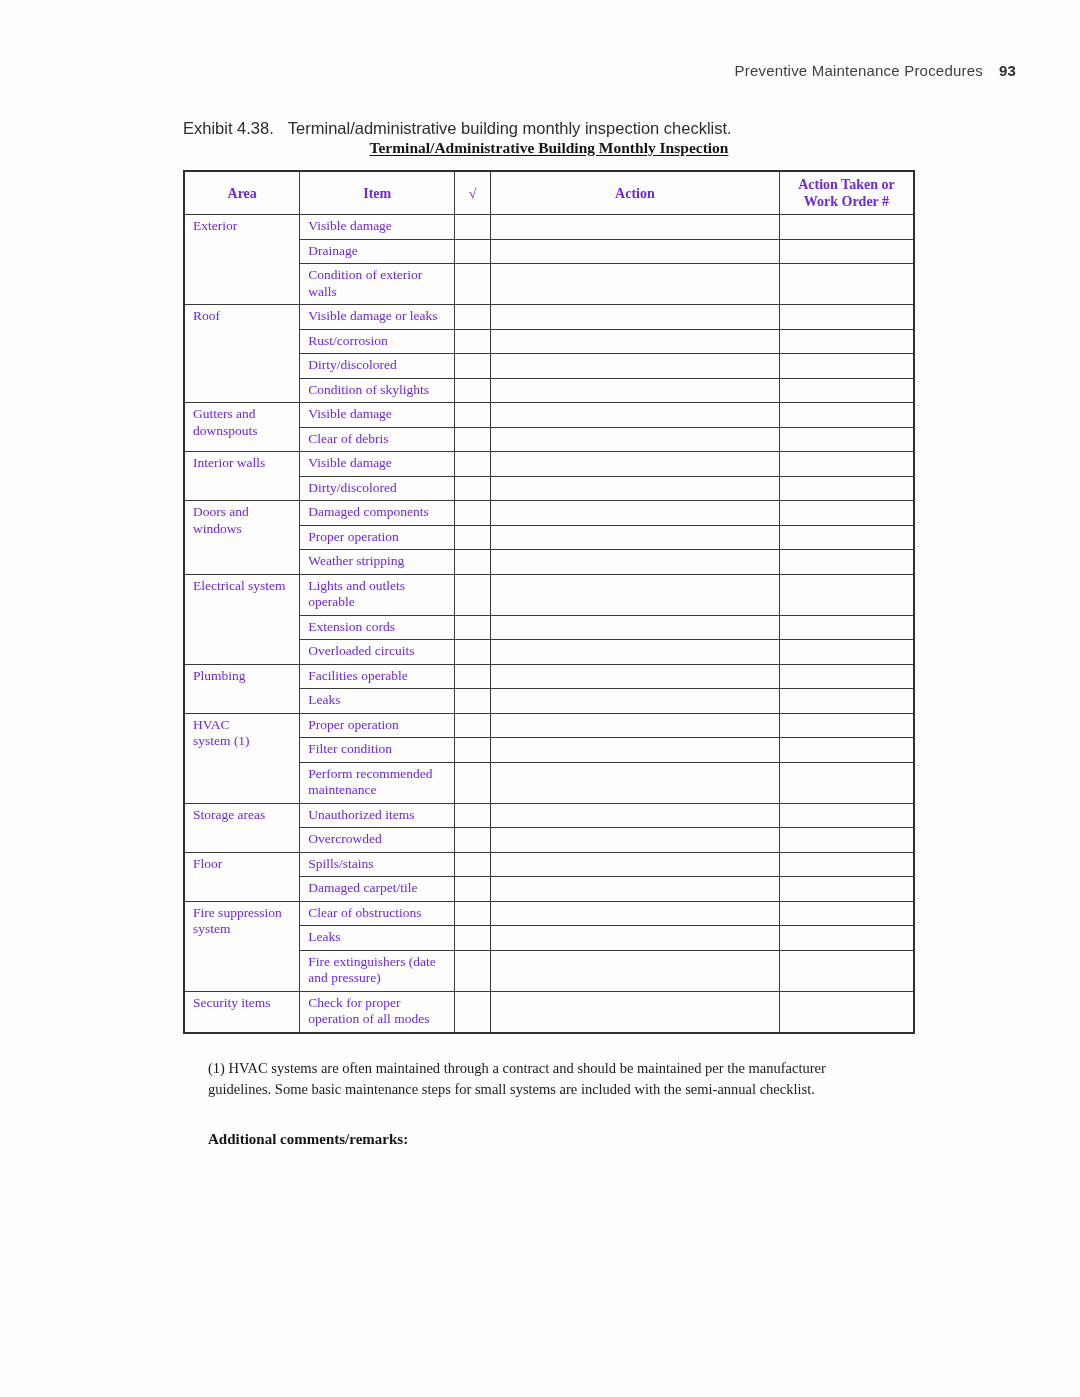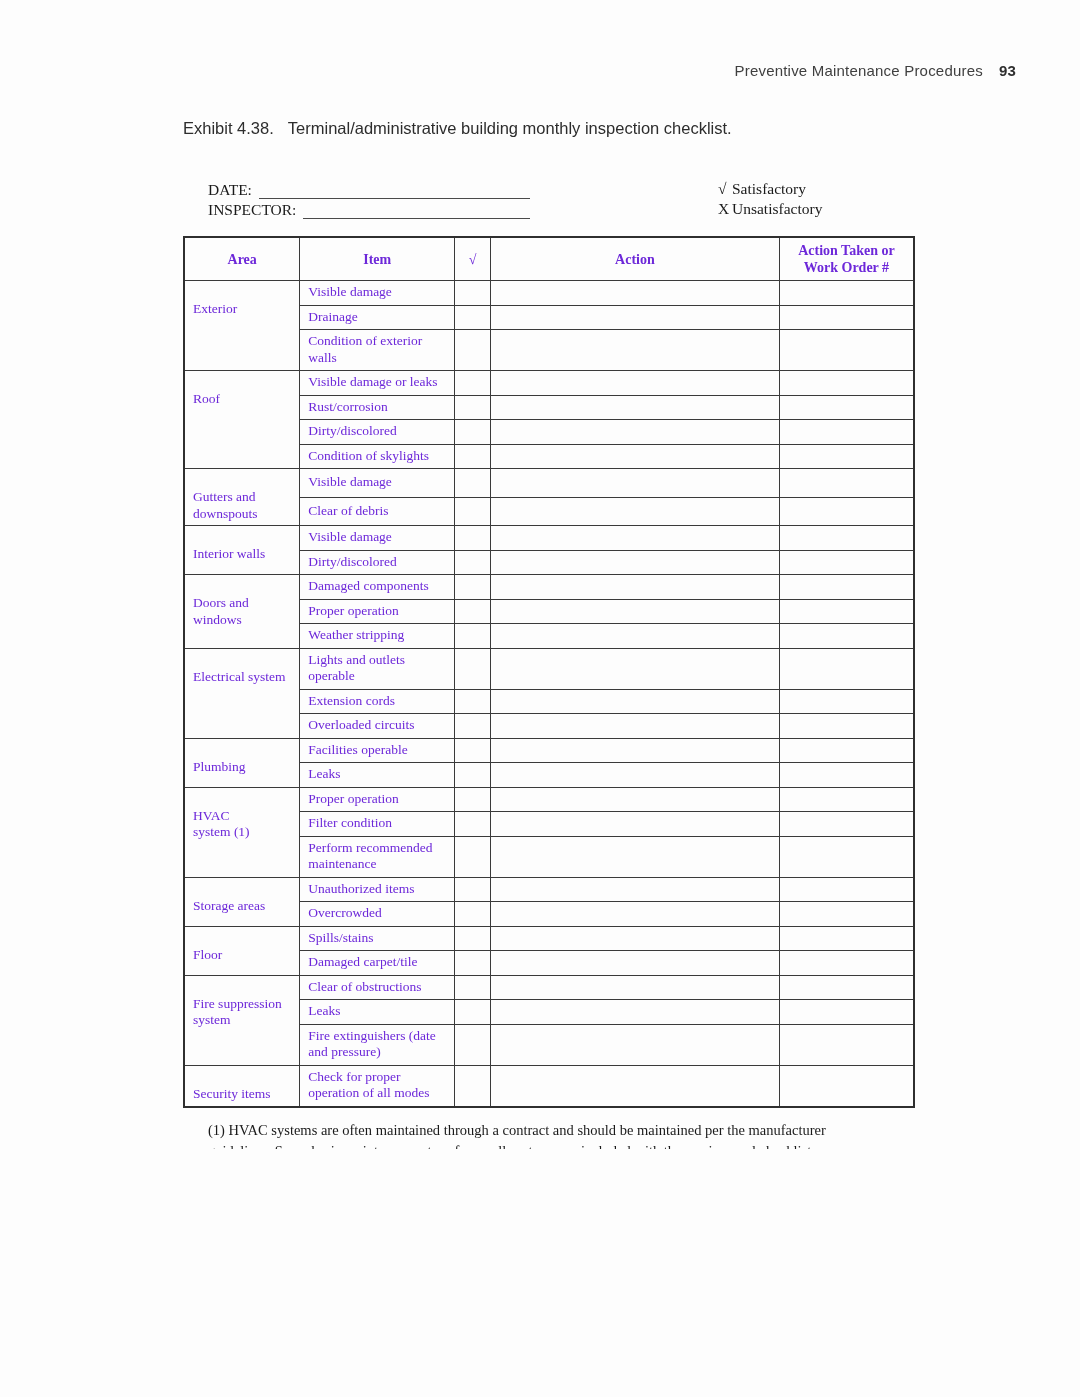--- a/index.html
+++ b/index.html
@@ -118,34 +118,34 @@
     height: 42px;
     line-height: 17px;
   }
   col.c-area    { width: 116px; }
   col.c-item    { width: 155px; }
   col.c-check   { width: 36px;  }
   col.c-remarks { width: 290px; }
   col.c-action  { width: 135px; }
   td.area-cell {
     vertical-align: top;
-    padding: 20px 6px 3px 8px;
+    padding: 3px 6px 3px 8px;
     line-height: 16.5px;
     white-space: pre-line;
   }
   td.item-cell {
     vertical-align: middle;
     padding: 3px 6px 4px 8px;
     line-height: 16.5px;
     height: 23px;
   }
   td.check-cell, td.remarks-cell, td.action-cell { height: 23px; }
   
   .footnote {
-    margin: 12px 0 0 25px;
+    margin: 24px 0 0 25px;
     width: 668px;
     font-size: 14.5px;
     line-height: 21px;
     color: #1a1a1a;
   }
   .comments-label {
     margin: 31px 0 0 25px;
     font-weight: bold;
     font-size: 15px;
     color: #141414;
@@ -164,37 +164,22 @@
   <div class="page-header">
     <span class="ph-title">Preventive Maintenance Procedures</span><span class="ph-num">93</span>
   </div>
 
   <div class="content">
 
     <div class="exhibit">
       <span class="ex-label">Exhibit 4.38.</span><span class="ex-title">Terminal/administrative building monthly inspection checklist.</span>
     </div>
 
-
-    <div class="meta-row">
-      <div class="meta-left">
-        <div class="meta-line">
-          <span class="meta-label">DATE:</span>
-          <span class="fill-line"></span>
-        </div>
-        <div class="meta-line">
-          <span class="meta-label">INSPECTOR:</span>
-          <span class="fill-line"></span>
-        </div>
-      </div>
-      <div class="legend">
-        <div class="legend-row"><span class="sym">√</span><span>Satisfactory</span></div>
-        <div class="legend-row"><span class="sym">X</span><span>Unsatisfactory</span></div>
-      </div>
-    </div>
+    <div class="form-title2">Terminal/Administrative Building Monthly Inspection</div>
+
 
     <table class="checklist" id="checklist-table">
       <colgroup>
         <col class="c-area">
           <col class="c-item">
           <col class="c-check">
           <col class="c-remarks">
           <col class="c-action">
       </colgroup>
       <thead>

